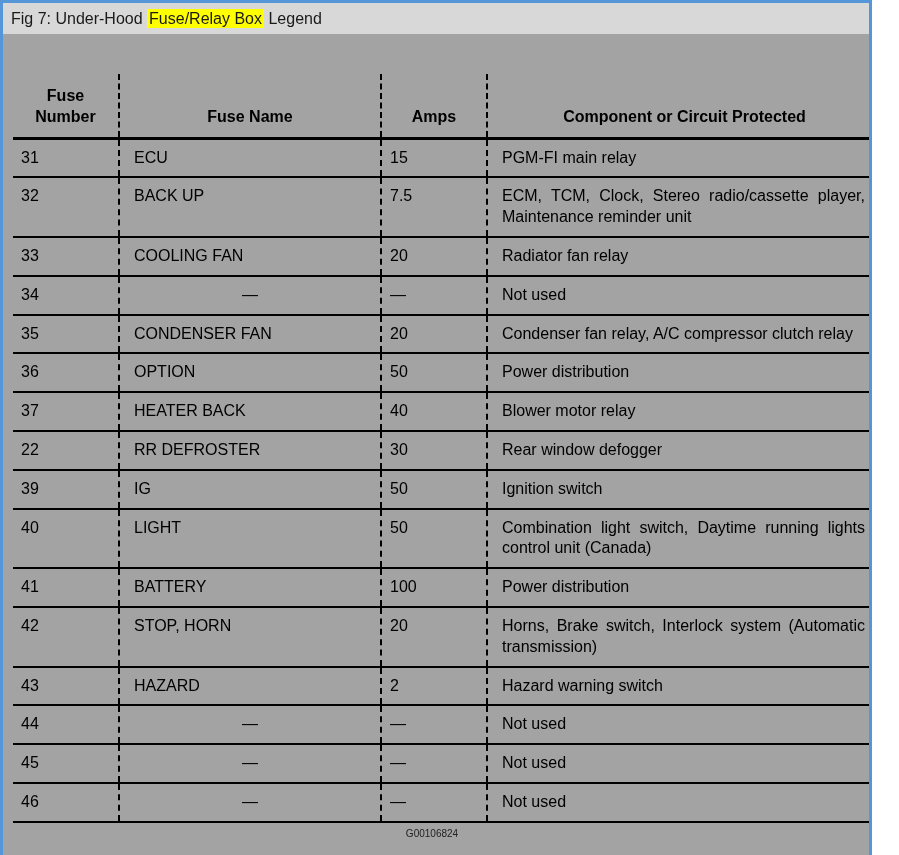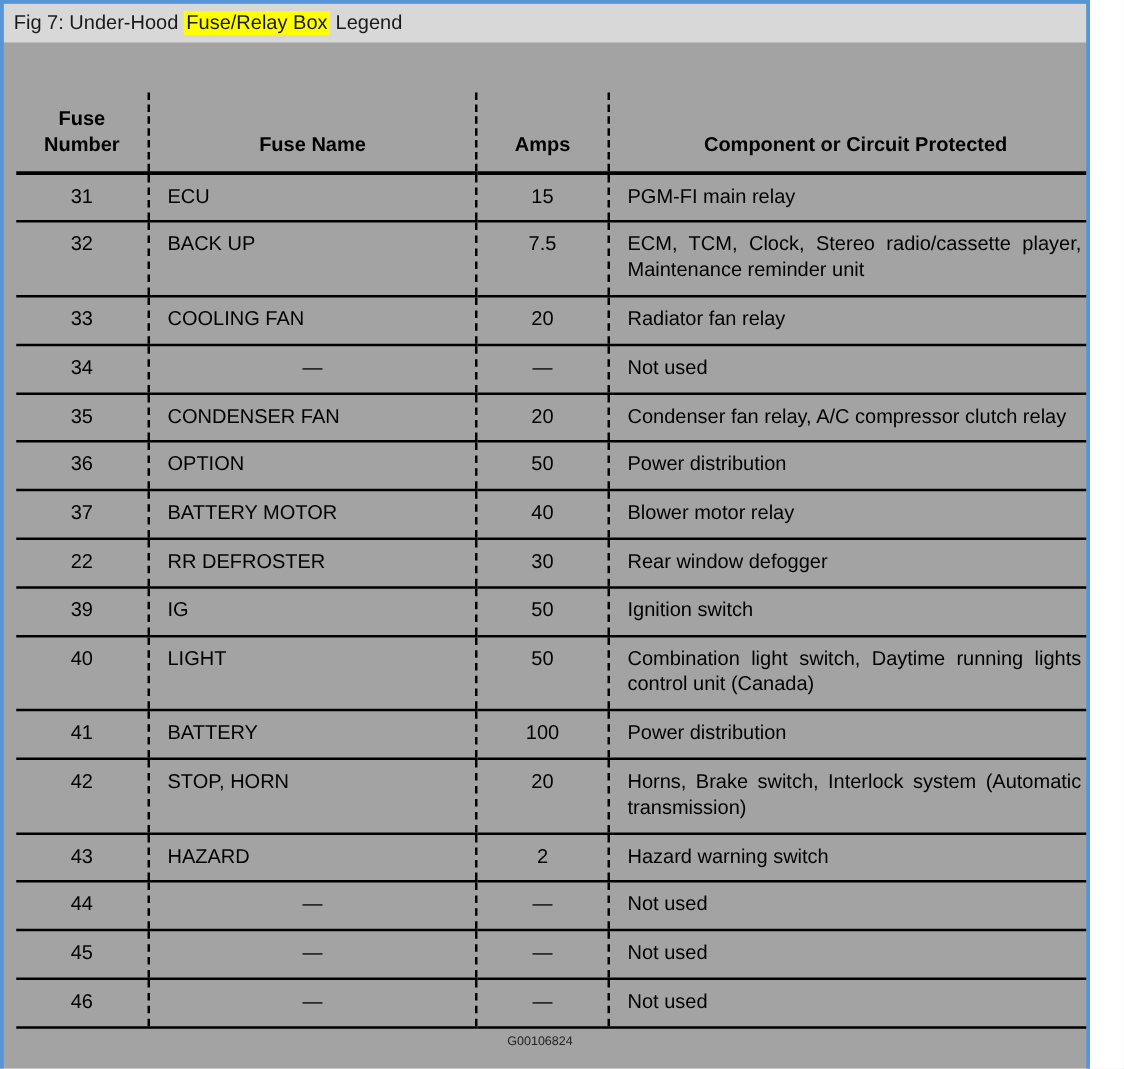--- a/index.html
+++ b/index.html
@@ -59,24 +59,24 @@
   .fuse-table th.wrap { white-space: pre-line; }
 
   .fuse-table td {
     border-bottom: 2px solid #000;
     padding: 8px 8px;
     vertical-align: top;
     line-height: 1.3;
   }
   .fuse-table .v-sep { border-left: 2px dashed #000; }
 
-  td.cell-num  { text-align: center; }
+  td.cell-num  { text-align: left; }
   td.cell-name { text-align: left; padding-left: 14px; }
   td.cell-name.dash { text-align: center; padding-left: 8px; }
-  td.cell-amps { text-align: center; }
+  td.cell-amps { }
   td.cell-comp { text-align: justify; padding-left: 14px; padding-right: 16px; }
 
   .figure-id {
     font-size: 10px;
     color: #222;
     margin: 5px 0 0 0;
     text-align: center;
   }
 </style>
 </head>
@@ -144,21 +144,21 @@
 
   <tr>
     <td class="cell-num">36</td>
     <td class="cell-name v-sep">OPTION</td>
     <td class="cell-amps v-sep">50</td>
     <td class="cell-comp v-sep">Power distribution</td>
   </tr>
 
   <tr>
     <td class="cell-num">37</td>
-    <td class="cell-name v-sep">BATTERY MOTOR</td>
+    <td class="cell-name v-sep">HEATER BACK</td>
     <td class="cell-amps v-sep">40</td>
     <td class="cell-comp v-sep">Blower motor relay</td>
   </tr>
 
   <tr>
     <td class="cell-num">22</td>
     <td class="cell-name v-sep">RR DEFROSTER</td>
     <td class="cell-amps v-sep">30</td>
     <td class="cell-comp v-sep">Rear window defogger</td>
   </tr>

